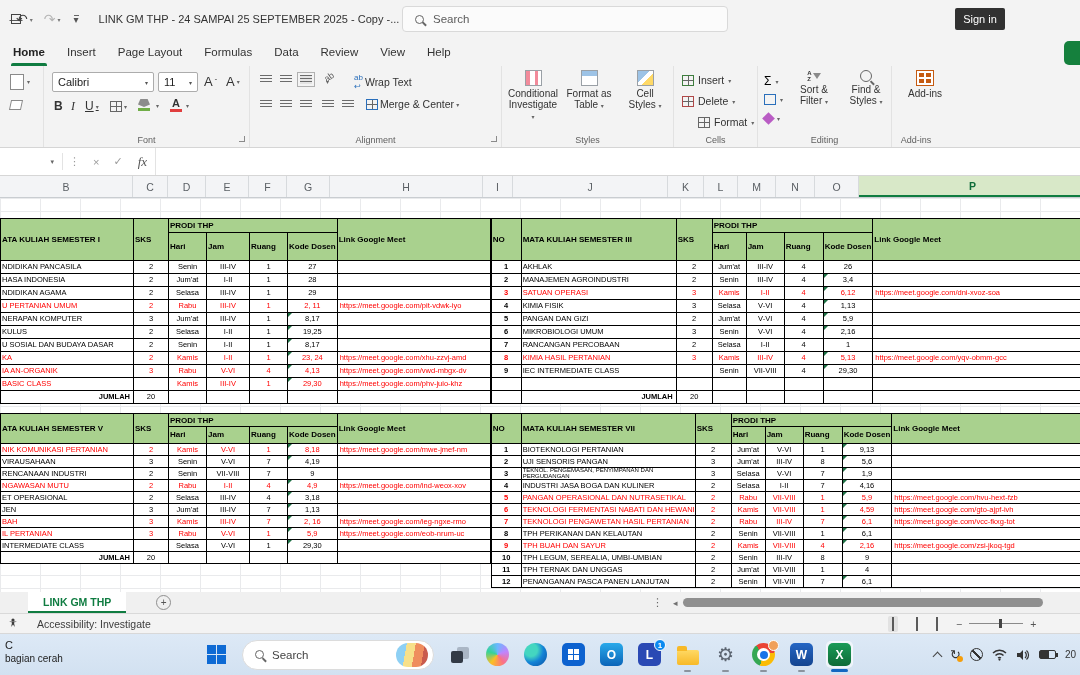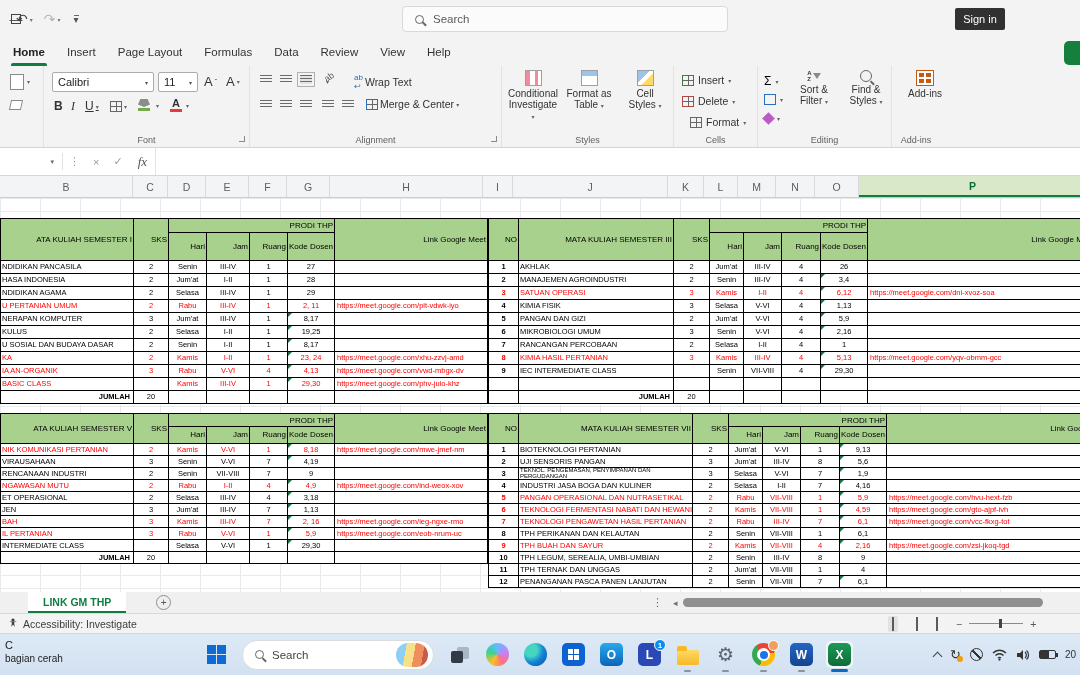--- a/index.html
+++ b/index.html
@@ -72,21 +72,21 @@
 .ch{border-right:1px solid #d7dadd;display:flex;align-items:center;justify-content:center;flex:none;height:100%}
 .ch.sel{background:#d8e8c8;color:#0e6b39;font-weight:700;border-bottom:2px solid #107c41}
 
 
 #gridpane{position:relative;height:394px;overflow:hidden;background:#fff;background-image:linear-gradient(to right,#e9eaec 1px,transparent 1px),linear-gradient(to bottom,#e9eaec 1px,transparent 1px);background-size:40px 13px}
 .band{position:absolute;left:0;display:flex;align-items:flex-start}
 #band1{top:20px}
 #band2{top:215px}
 table.sheet{border-collapse:collapse;table-layout:fixed;background:#fff;flex:none}
 .sheet th,.sheet td{border:1px solid #000;overflow:hidden;white-space:nowrap;padding:0;vertical-align:middle}
-.sheet th{background:#a9d18e;font-weight:400;font-size:8px;line-height:9px;text-align:right;color:#000;padding:0 1px}
+.sheet th{background:#a9d18e;font-weight:700;font-size:8px;line-height:9px;text-align:left;color:#000;padding:0 1px}
 .sheet td{font-size:7.5px;color:#000;text-align:center}
 .b1 tbody td{height:13px;line-height:12px}
 .b2 tbody td{height:12px;line-height:11px}
 .b1 tr.pr th{height:14px}
 .b1 tr.sub th{height:28px}
 .b2 tr.pr th{height:13px}
 .b2 tr.sub th{height:17px;line-height:8px}
 td.nm{text-align:left;padding-left:1px}
 td.lk{text-align:left;padding-left:2px;color:#f00}
 td.no{font-weight:700}
@@ -100,21 +100,21 @@
 #sheetbar{height:22px;background:#f0f0f0;border-bottom:1px solid #d9d9d9;display:flex;align-items:stretch;position:relative}
 #sheettab{margin-left:28px;background:#fff;border-bottom:2px solid #107c41;padding:0 15px;display:flex;align-items:center;font-size:10.5px;font-weight:700;color:#0f7c41}
 #addsheet{width:15px;height:15px;border:1px solid #8f8f8f;border-radius:50%;color:#555;font-size:10px;display:flex;align-items:center;justify-content:center;align-self:center;margin-left:30px}
 #sb-dots{position:absolute;left:652px;top:4px;color:#666;font-size:11px}
 #hscroll{position:absolute;left:668px;right:0;top:0;bottom:0;display:flex;align-items:center}
 #hs-arrow{color:#707070;font-size:9px;padding:0 5px}
 #hs-thumb{width:360px;height:9px;background:#8f8f8f;border-radius:5px}
 
 
 #statusbar{height:20px;background:#f3f3f3;border-bottom:1px solid #d8d8d8;display:flex;align-items:center;font-size:10.5px;color:#3c3c3c;position:relative}
-#acc{display:flex;align-items:flex-start;gap:5px;padding-left:8px}
+#acc{display:flex;align-items:flex-start;gap:19px;padding-left:8px}
 #statusright{position:absolute;left:888px;display:flex;align-items:center;gap:18px}
 .vico{width:13px;height:12px;border:1px solid #5a5a5a;background:#fff}
 .vico.v1{background:linear-gradient(#5a5a5a,#5a5a5a) 50% 0/1px 100% no-repeat,linear-gradient(#5a5a5a,#5a5a5a) 0 33%/100% 1px no-repeat,linear-gradient(#5a5a5a,#5a5a5a) 0 66%/100% 1px no-repeat,#fff}
 .vico.v2{background:linear-gradient(#5a5a5a,#5a5a5a) 50% 50%/7px 5px no-repeat,#fff}
 .vico.v3{background:linear-gradient(#5a5a5a,#5a5a5a) 50% 0/1px 55% no-repeat,#fff}
 .vwrap{padding:2px 4px;background:#e2e2e2;border-radius:2px}
 #zoomctl{display:flex;align-items:center;gap:7px;color:#555}
 #ztrack{width:54px;height:1px;background:#8a8a8a;position:relative}
 #zthumb{position:absolute;left:30px;top:-4px;width:3px;height:9px;background:#444}
 
@@ -171,20 +171,21 @@
 <div id="screen">
 
   <div id="titlebar">
     <div class="qat">
       <span>↶</span>
         <span class="dd">▾</span>
       <span class="redo" style="margin-left:8px">↷</span>
         <span class="dd">▾</span>
       <span class="qcust">▾</span>
     </div>
+    <div id="title-text">LINK GM THP - 24 SAMPAI 25 SEPTEMBER 2025 - Copy  -...</div>
     <div id="tb-search">
       <span class="mag"></span>
       <span>Search</span>
     </div>
     <div id="signin">Sign in</div>
     <div id="btn-min" class="winbtn">—</div>
     <div id="btn-max" class="winbtn">
         <span class="sq"></span>
       </div>
   </div>
@@ -311,21 +312,21 @@
       <div class="minirow" style="left:8px;top:8px">
           <span class="gridic" style="border-color:#3e7d3e"></span>
           <span class="btxt">Insert</span>
           <span class="tinydd">▾</span>
         </div>
       <div class="minirow" style="left:8px;top:29px">
           <span class="gridic" style="border-color:#b04848"></span>
           <span class="btxt">Delete</span>
           <span class="tinydd">▾</span>
         </div>
-      <div class="minirow" style="left:16px;top:50px">
+      <div class="minirow" style="left:24px;top:50px">
           <span class="gridic"></span>
           <span class="btxt">Format</span>
           <span class="tinydd">▾</span>
         </div>
       <div class="glabel">Cells</div>
     </div>
 
     <div class="rgroup" id="g-edit" style="width:134px">
       <div class="minirow" style="left:6px;top:8px">
           <span style="font-size:12px">Σ</span>

